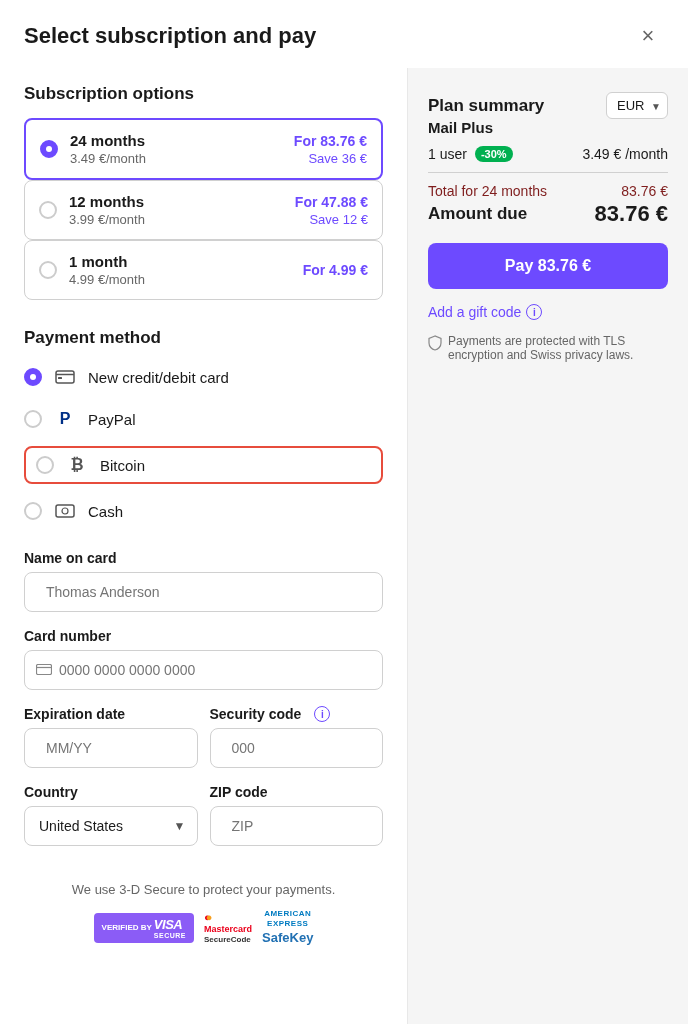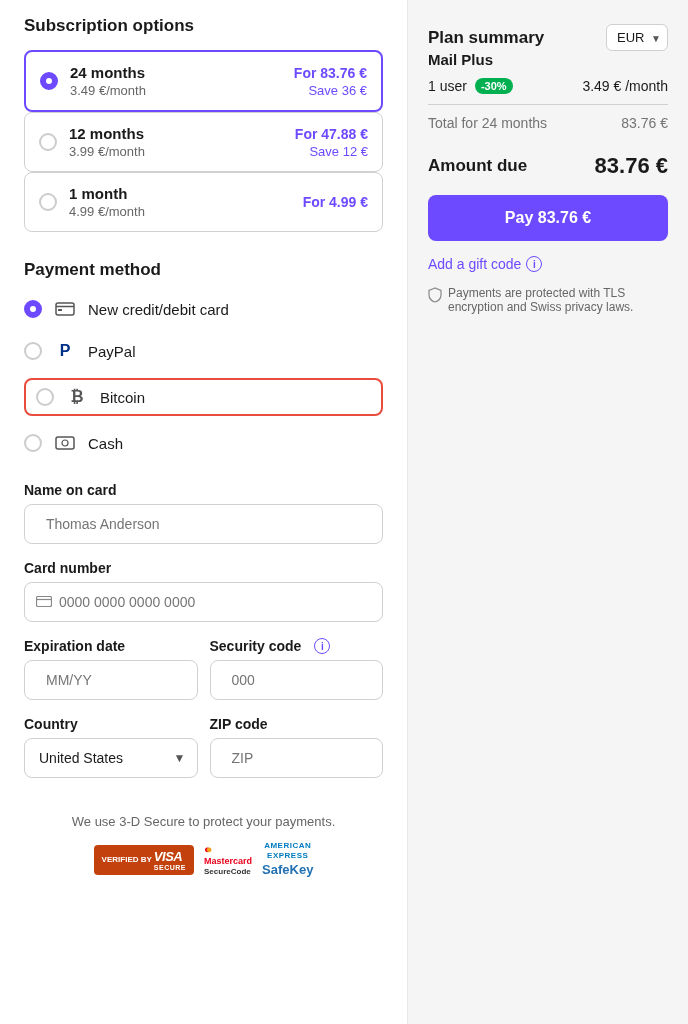--- a/index.html
+++ b/index.html
@@ -253,21 +253,21 @@
       margin-bottom: 12px;
     }
     .card-logos {
       display: flex;
       justify-content: center;
       align-items: center;
       gap: 10px;
       margin-top: 8px;
     }
     .visa-logo {
-      background: #c2410c;
+      background: #8b5cf6;
       color: #fff;
       font-weight: 900;
       font-size: 11px;
       padding: 4px 8px;
       border-radius: 4px;
       display: flex;
       align-items: center;
       gap: 2px;
     }
     
@@ -332,22 +332,22 @@
     }
     .plan-divider {
       border: none;
       border-top: 1px solid #d0d0d0;
       margin: 10px 0;
     }
     .plan-total-row {
       display: flex;
       justify-content: space-between;
       font-size: 14px;
-      color: #737373;
-      margin-bottom: 22px;
+      color: #7f1d1d;
+      margin-bottom: 2px;
     }
     .amount-due-section {
       margin-bottom: 16px;
     }
     .amount-due-label {
       font-size: 17px;
       font-weight: 700;
       color: #1a1a1a;
     }
     .amount-due-value {
@@ -394,20 +394,24 @@
       font-size: 14px;
       color: #888;
       margin-top: 1px;
       flex-shrink: 0;
     }
   </style>
 </head>
 <body>
 
 <div class="modal">
+  <div class="modal-header">
+    <h1 class="modal-title">Select subscription and pay</h1>
+    <button class="close-btn">×</button>
+  </div>
 
   <div class="modal-body">
 
     <div class="left-panel">
       <h2 class="section-title">Subscription options</h2>
 
       <div class="subscription-options">
 
         <div class="sub-option selected">
           <div class="radio-dot checked">

